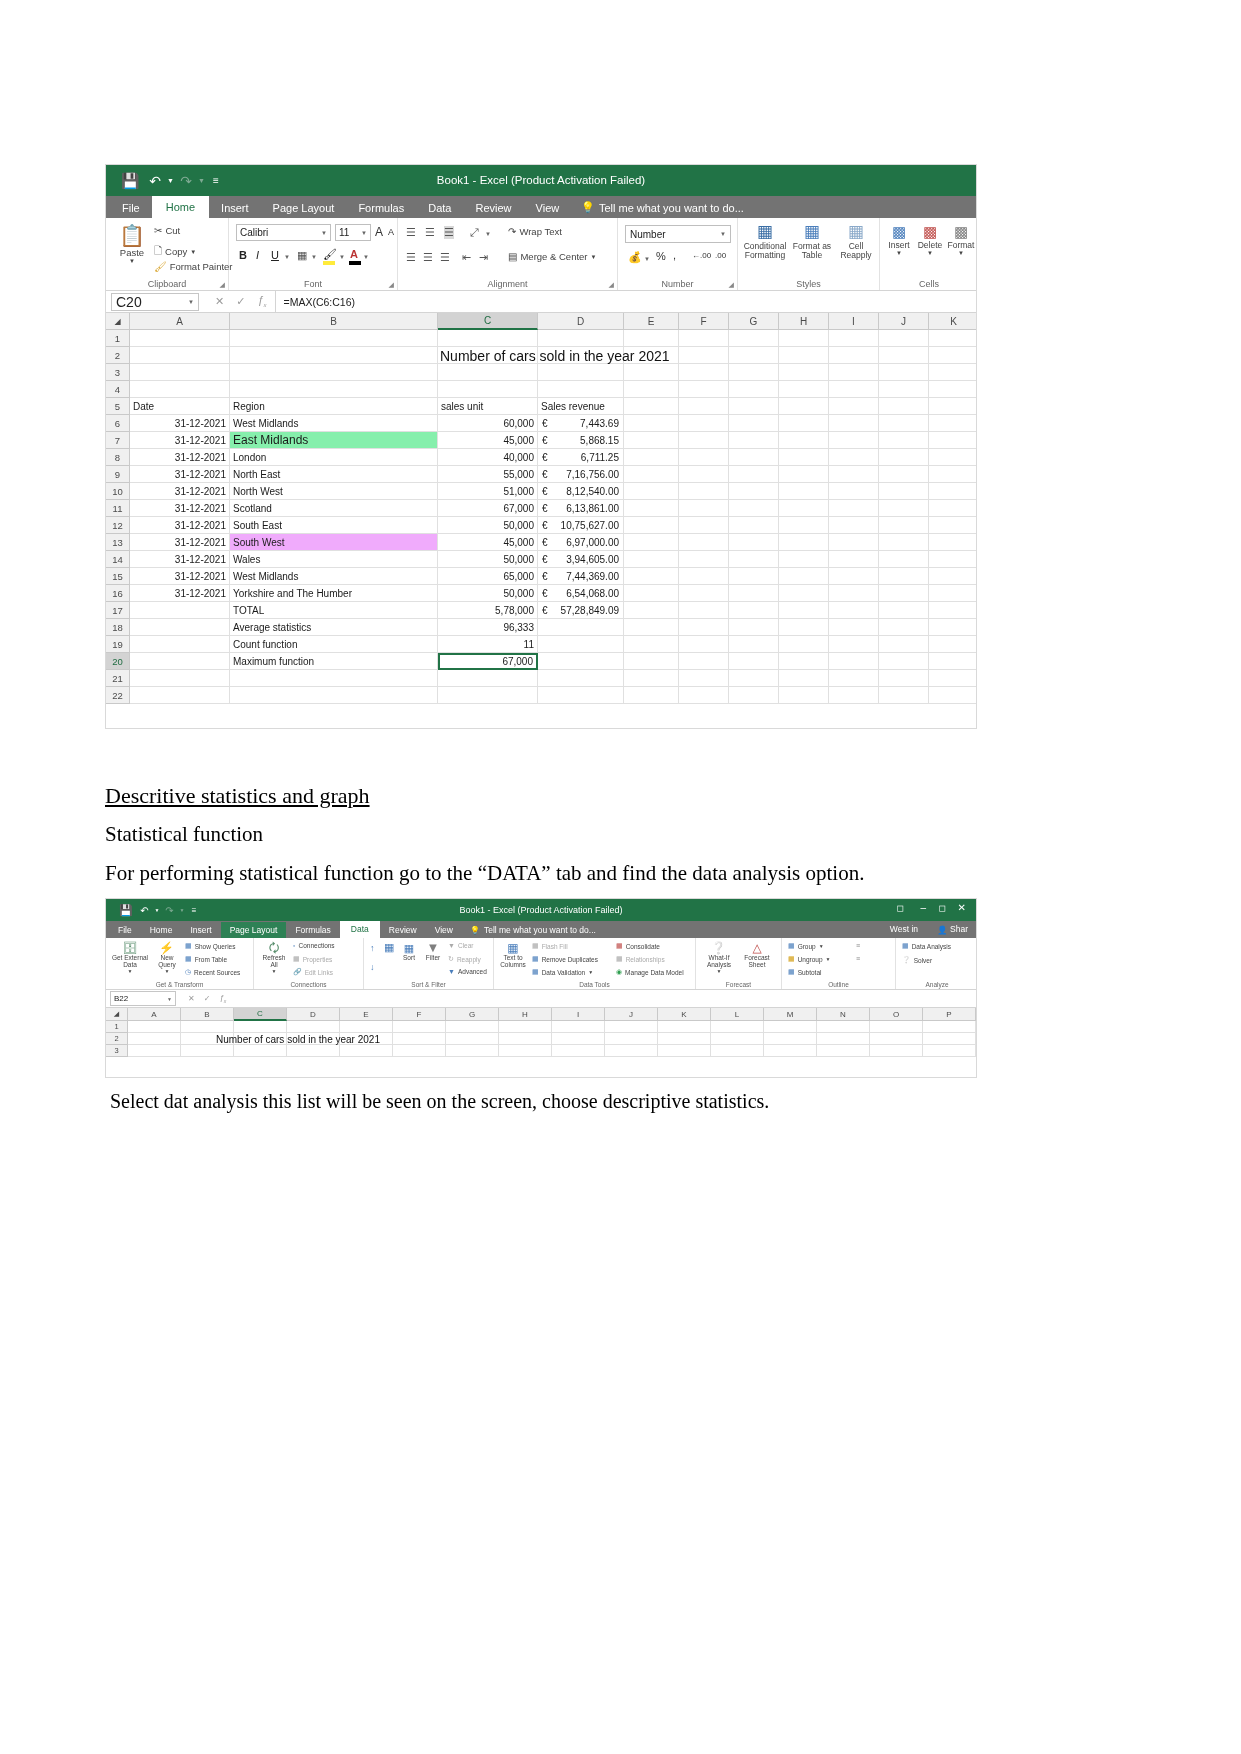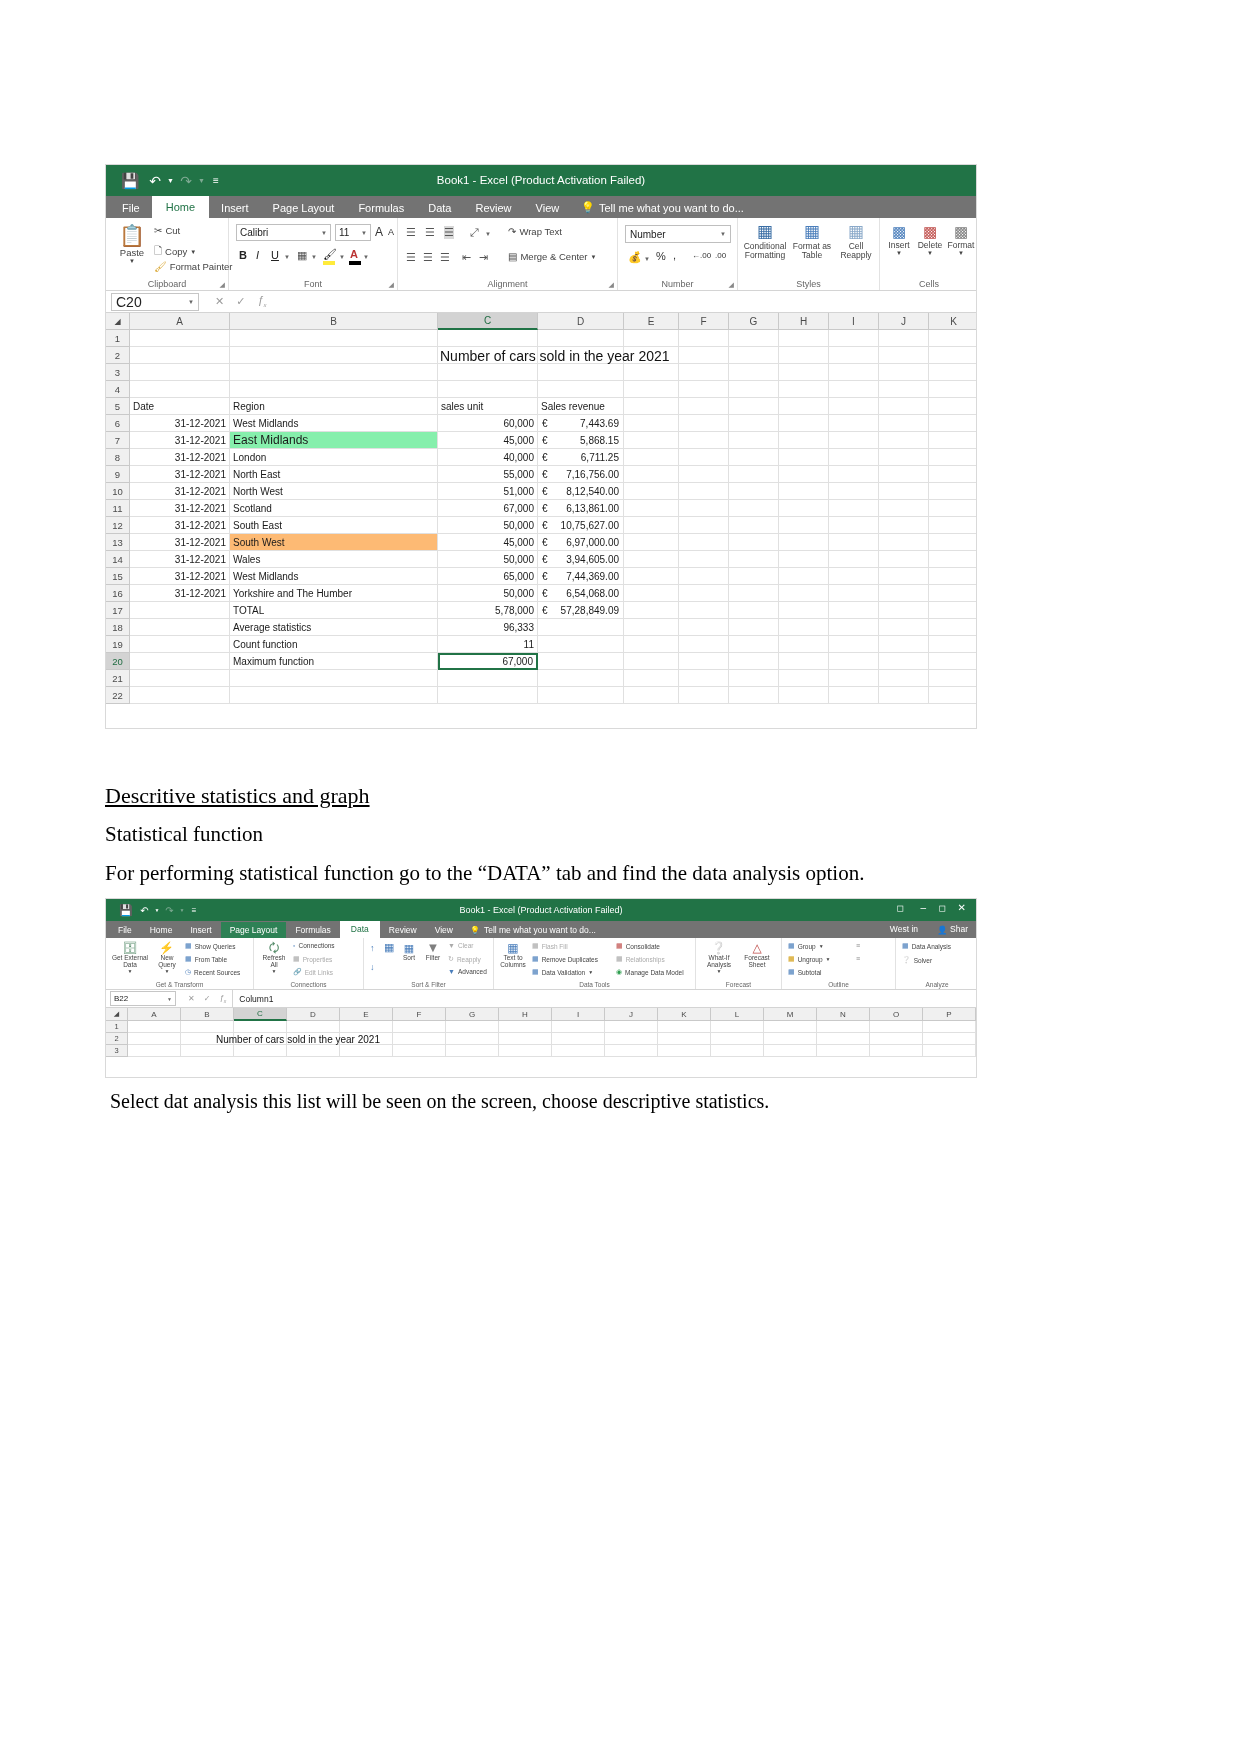--- a/index.html
+++ b/index.html
@@ -221,20 +221,23 @@
 
   <div class="xl-fbar" style="height:22px;">
     <div class="namebox" style="width:88px; height:18px; margin:2px 0 2px 5px; padding:0 4px;">
       <span style="font-size:14px; color:#222;">C20</span>
       <span class="ico" style="font-size:6px; color:#666;">▼</span>
     </div>
     <div class="fbar-icons" style="margin-left:8px; gap:12px; padding:0 8px;">
       <span style="font-size:11px;">✕</span>
       <span style="font-size:11px;">✓</span>
       <span style="font-size:11px; font-style:italic;">ƒ<sub style="font-size:6px;">x</sub></span>
+    </div>
+    <div class="fbar-input" style="font-size:10.5px; padding-left:8px; height:22px;">
+      <span>=MAX(C6:C16)</span>
     </div>
   </div>
 
   <div class="grid" id="grid1" style="height:417px;">
       <div class="colhead" style="left: 0px; top: 0px; width: 24px; height: 17px; font-size: 8px;">◢</div>
       <div class="colhead" style="left: 24px; top: 0px; width: 100px; height: 17px; font-size: 10px;">A</div>
       <div class="colhead" style="left: 124px; top: 0px; width: 208px; height: 17px; font-size: 10px;">B</div>
       <div class="colhead sel" style="left: 332px; top: 0px; width: 100px; height: 17px; font-size: 10px;">C</div>
       <div class="colhead" style="left: 432px; top: 0px; width: 86px; height: 17px; font-size: 10px;">D</div>
       <div class="colhead" style="left: 518px; top: 0px; width: 55px; height: 17px; font-size: 10px;">E</div>
@@ -556,21 +559,21 @@
         <span>6,13,861.00</span>
       </div>
       <div class="cell r" style="left: 24px; top: 204px; width: 100px; height: 17px; font-size: 10px; padding: 0px 3px; background: rgb(255, 255, 255);">31-12-2021</div>
       <div class="cell " style="left: 124px; top: 204px; width: 208px; height: 17px; font-size: 10px; padding: 0px 3px; background: rgb(255, 255, 255);">South East</div>
       <div class="cell r" style="left: 332px; top: 204px; width: 100px; height: 17px; font-size: 10px; padding: 0px 3px; background: rgb(255, 255, 255);">50,000</div>
       <div class="cell" style="left: 432px; top: 204px; width: 86px; height: 17px; font-size: 10px; background: rgb(255, 255, 255); display: flex; justify-content: space-between; padding: 0px 4px;">
         <span>€</span>
         <span>10,75,627.00</span>
       </div>
       <div class="cell r" style="left: 24px; top: 221px; width: 100px; height: 17px; font-size: 10px; padding: 0px 3px; background: rgb(255, 255, 255);">31-12-2021</div>
-      <div class="cell " style="left: 124px; top: 221px; width: 208px; height: 17px; font-size: 10px; padding: 0px 3px; background: #fdba74;">South West</div>
+      <div class="cell " style="left: 124px; top: 221px; width: 208px; height: 17px; font-size: 10px; padding: 0px 3px; background: #f0abfc;">South West</div>
       <div class="cell r" style="left: 332px; top: 221px; width: 100px; height: 17px; font-size: 10px; padding: 0px 3px; background: rgb(255, 255, 255);">45,000</div>
       <div class="cell" style="left: 432px; top: 221px; width: 86px; height: 17px; font-size: 10px; background: rgb(255, 255, 255); display: flex; justify-content: space-between; padding: 0px 4px;">
         <span>€</span>
         <span>6,97,000.00</span>
       </div>
       <div class="cell r" style="left: 24px; top: 238px; width: 100px; height: 17px; font-size: 10px; padding: 0px 3px; background: rgb(255, 255, 255);">31-12-2021</div>
       <div class="cell " style="left: 124px; top: 238px; width: 208px; height: 17px; font-size: 10px; padding: 0px 3px; background: rgb(255, 255, 255);">Wales</div>
       <div class="cell r" style="left: 332px; top: 238px; width: 100px; height: 17px; font-size: 10px; padding: 0px 3px; background: rgb(255, 255, 255);">50,000</div>
       <div class="cell" style="left: 432px; top: 238px; width: 86px; height: 17px; font-size: 10px; background: rgb(255, 255, 255); display: flex; justify-content: space-between; padding: 0px 4px;">
         <span>€</span>
@@ -806,23 +809,20 @@
 
   <div class="xl-fbar" style="height:18px;">
     <div class="namebox" style="width:66px; height:15px; margin:1px 0 1px 4px; padding:0 3px;">
       <span style="font-size:8px; color:#222;">B22</span>
       <span class="ico" style="font-size:5px; color:#666;">▼</span>
     </div>
     <div class="fbar-icons" style="margin-left:6px; gap:9px; padding:0 6px;">
       <span style="font-size:8px;">✕</span>
       <span style="font-size:8px;">✓</span>
       <span style="font-size:8px;font-style:italic;">ƒ<sub style="font-size:5px;">x</sub></span>
-    </div>
-    <div class="fbar-input" style="font-size:8.5px; padding-left:6px; height:18px;">
-      <span>Column1</span>
     </div>
   </div>
 
   <div class="grid" id="grid2" style="height:49px;">
       <div class="colhead" style="left: 0px; top: 0px; width: 22px; height: 13px; font-size: 7px;">◢</div>
       <div class="colhead" style="left: 22px; top: 0px; width: 53px; height: 13px; font-size: 8px;">A</div>
       <div class="colhead" style="left: 75px; top: 0px; width: 53px; height: 13px; font-size: 8px;">B</div>
       <div class="colhead sel" style="left: 128px; top: 0px; width: 53px; height: 13px; font-size: 8px;">C</div>
       <div class="colhead" style="left: 181px; top: 0px; width: 53px; height: 13px; font-size: 8px;">D</div>
       <div class="colhead" style="left: 234px; top: 0px; width: 53px; height: 13px; font-size: 8px;">E</div>

